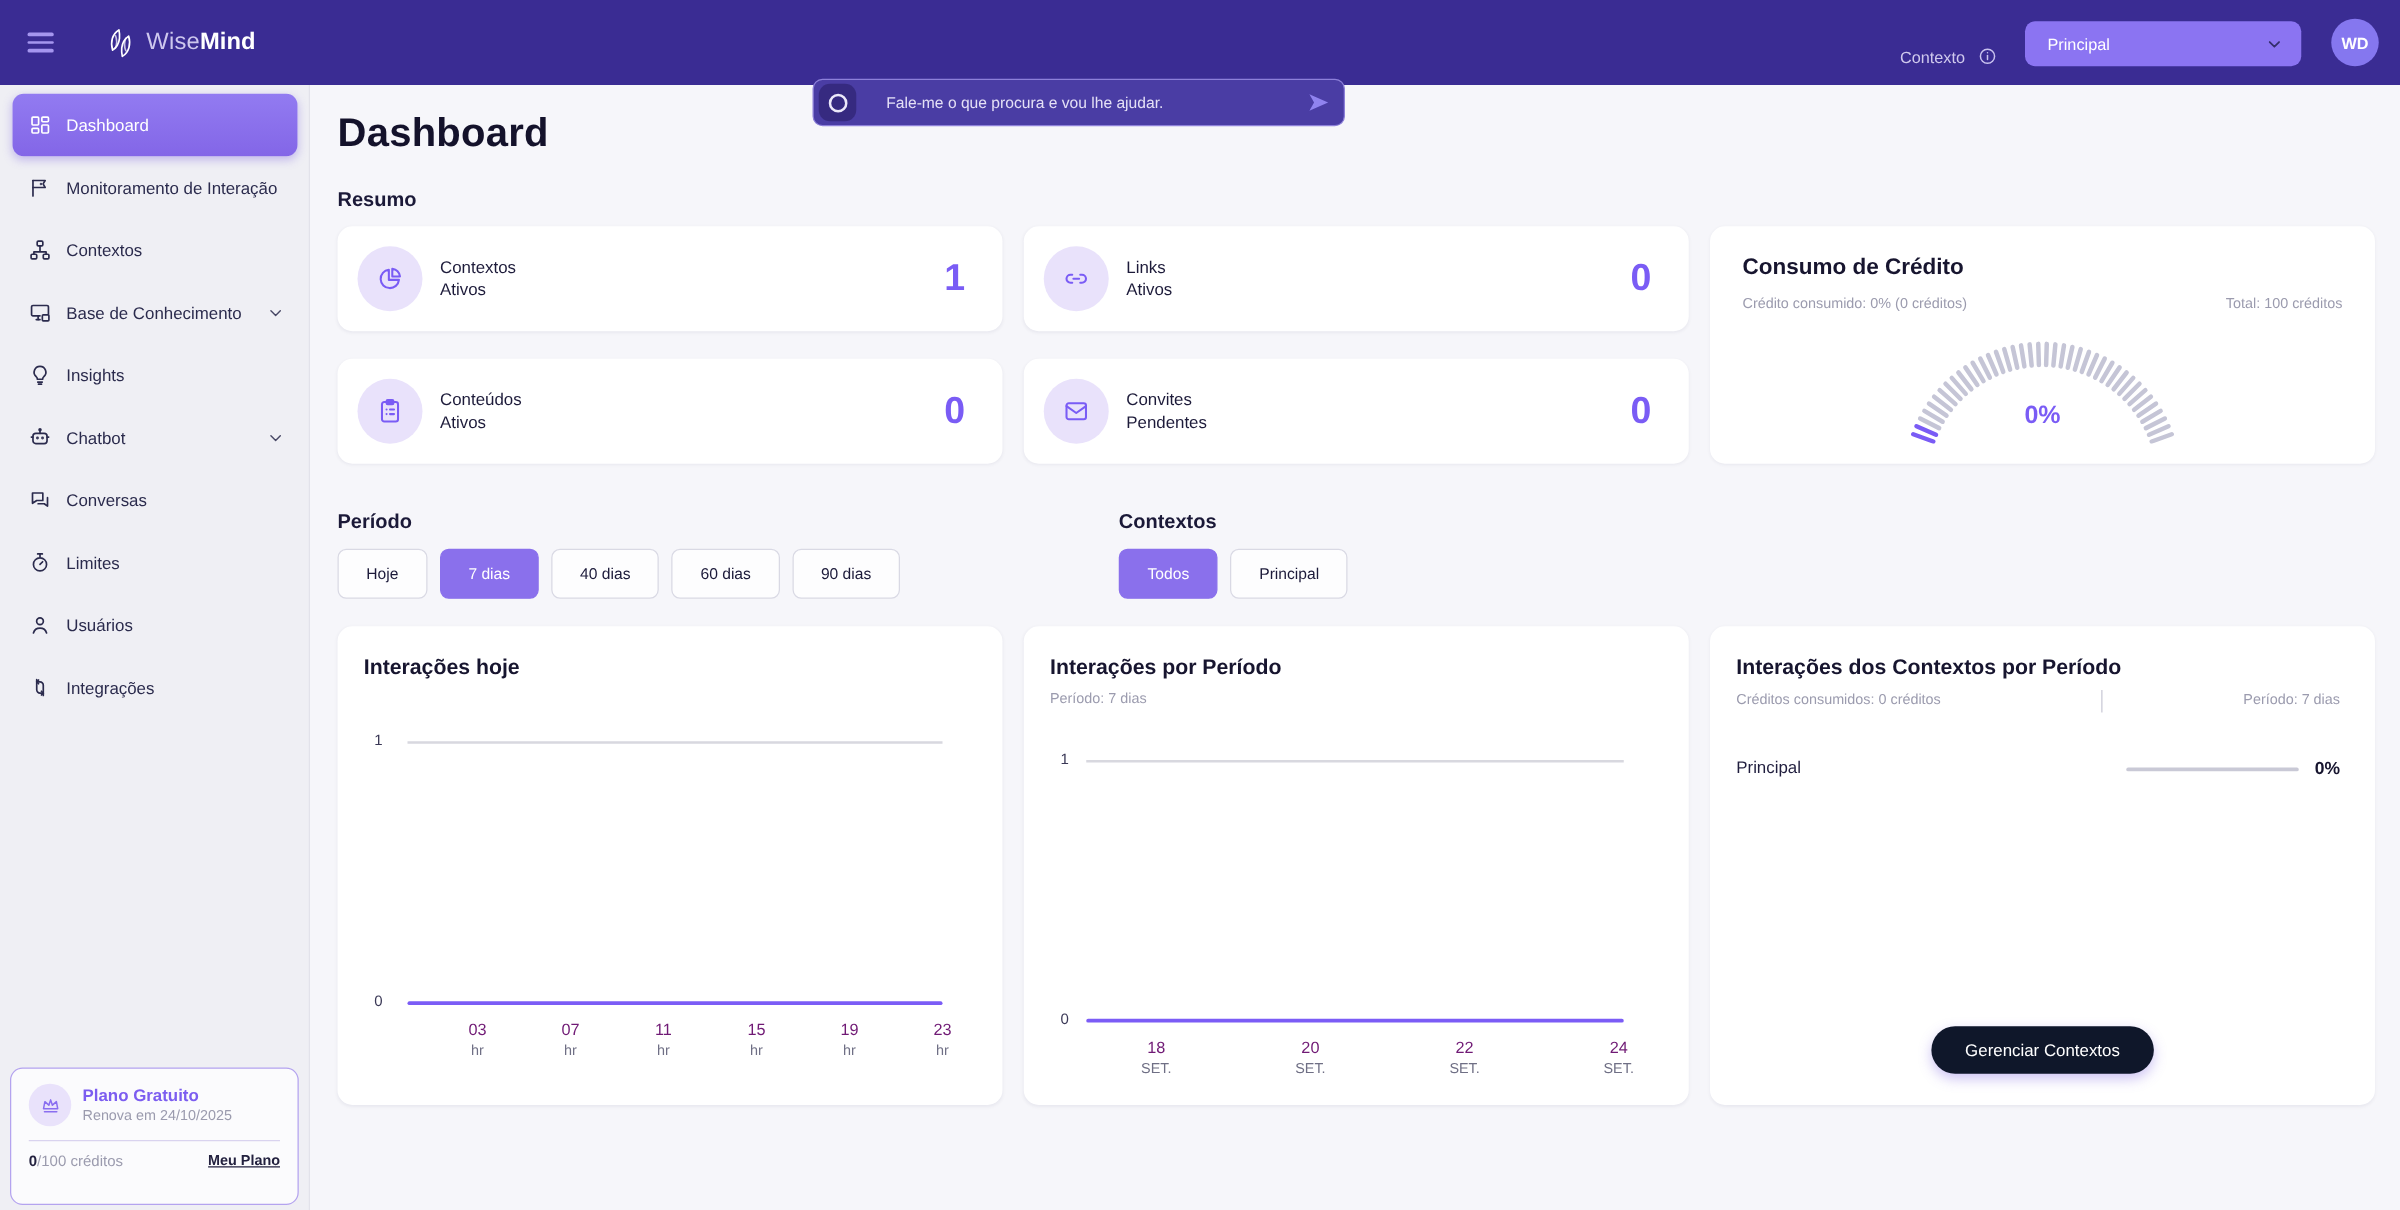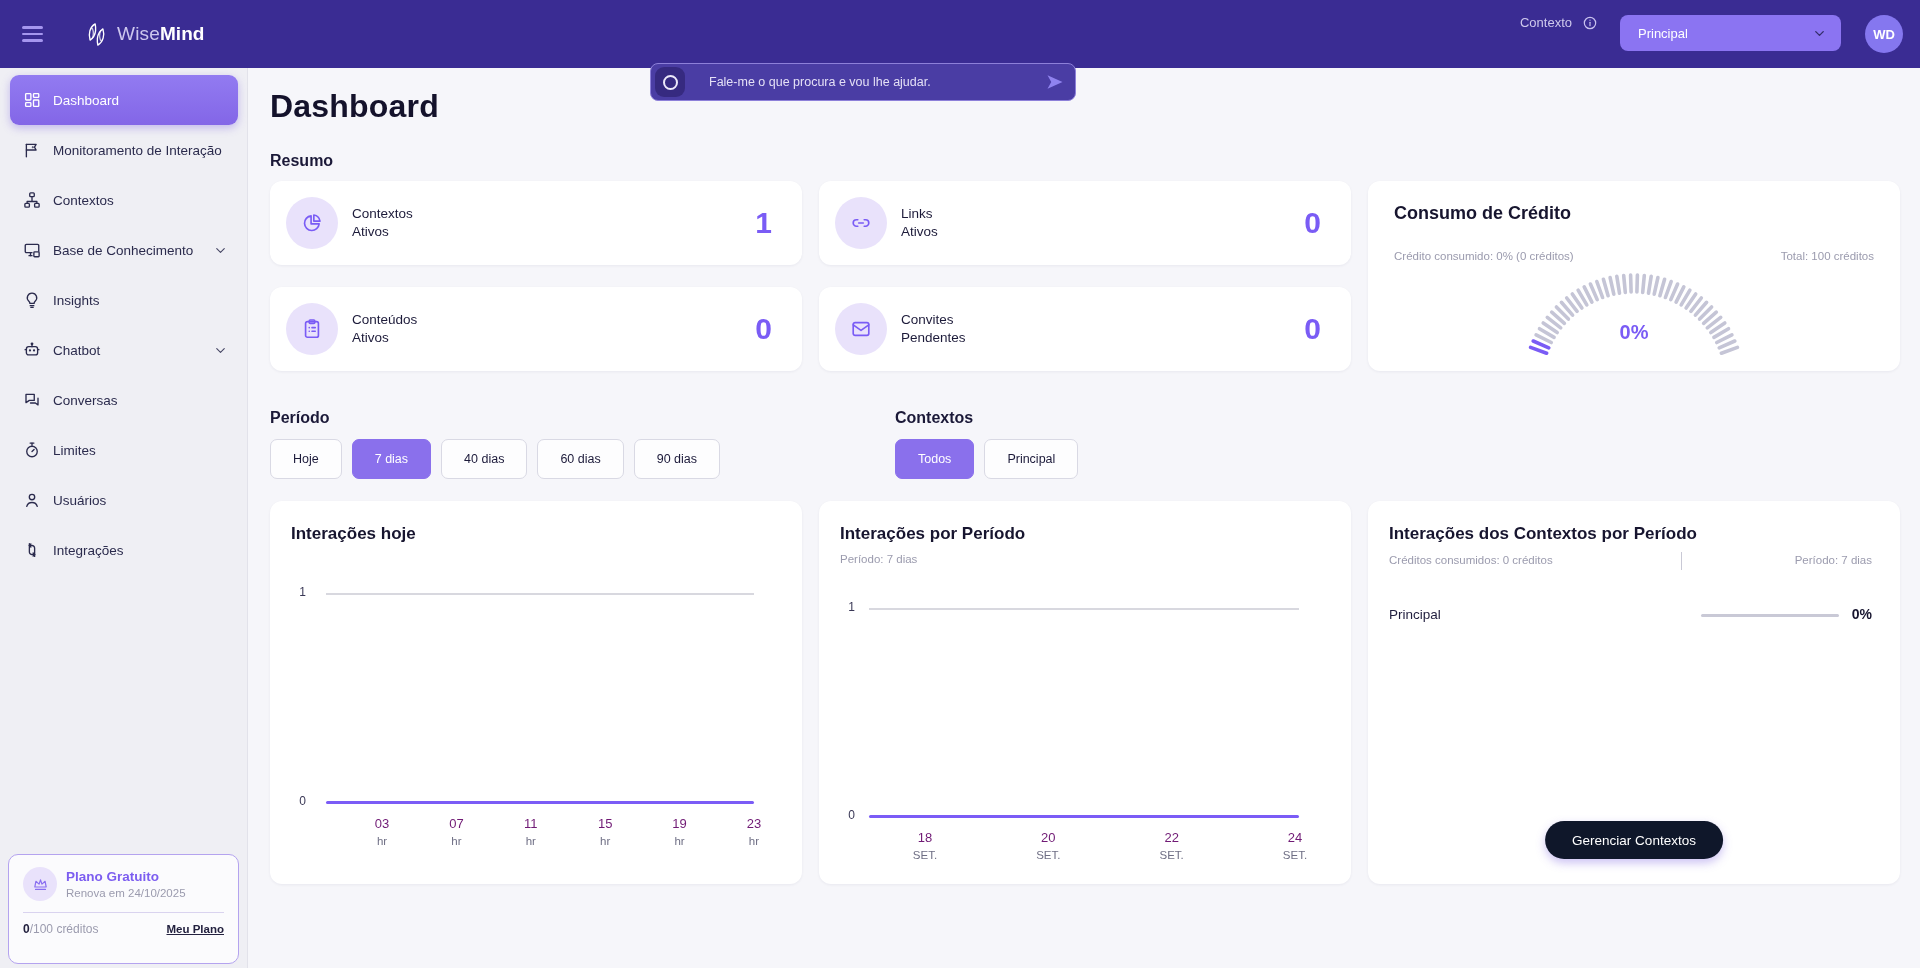--- a/index.html
+++ b/index.html
@@ -23,21 +23,21 @@
     background:#4a3da4; border:1px solid #8d80d9; border-radius:8px;
     display:flex; align-items:center; padding:0 10px 0 4px;margin-top:48px;}
   .orb{ width:30px; height:30px; border-radius:9px; background:rgba(18,10,64,.35);
     display:flex; align-items:center; justify-content:center; flex:0 0 auto;}
   .orb i{ width:15px; height:15px; border:2.2px solid #ece9fa; border-radius:50%; display:block;}
   .assistant input{ flex:1; background:transparent; border:none; outline:none;
     color:#eceafb; font-size:12.5px; margin-left:24px; font-family:inherit;}
   .assistant input::placeholder{ color:#e4e0f6; opacity:1;}
   .send-btn{ background:none; border:none; cursor:pointer; display:flex; align-items:center;}
   .send-btn svg{ width:20px; height:20px; fill:#9083ef;}
-  .top-right{ margin-left:auto; display:flex; align-items:flex-start; margin-right:17px;}
+  .top-right{ margin-left:auto; display:flex; align-items:flex-end; margin-right:17px;}
   .ctx-label{ color:#cfc9ed; font-size:13px;}
   .info-ic{ margin-left:10px; display:flex; cursor:pointer;}
   .info-ic svg{ width:16px; height:16px; stroke:#c9c2ef;}
   .ctx-select{ margin-left:22px; width:221px; height:36px; background:#8b74f2; border:none;
     border-radius:8px; display:flex; align-items:center; padding:0 14px 0 18px;
     color:#fff; font-size:13px; cursor:pointer;}
   .ctx-select svg{ margin-left:auto; width:15px; height:15px; stroke:#342e6b; stroke-width:2.2;}
   .avatar{ margin-left:24px; width:38px; height:38px; border-radius:50%; background:#8577ef;
     color:#fff; font-size:13px; font-weight:700; display:flex; align-items:center;
     justify-content:center; cursor:pointer;}
@@ -78,21 +78,21 @@
   .summary-grid{ display:grid; grid-template-columns:1fr 1fr 1fr; gap:22px 17px; grid-auto-rows:84px;}
   .stat-card{ display:flex; align-items:center; padding:0 30px 0 16px;}
   .stat-icon{ width:52px; height:52px; border-radius:50%; background:#e9e2fb;
     display:flex; align-items:center; justify-content:center; flex:0 0 auto;}
   .stat-icon svg{ width:22px; height:22px; stroke:#7a5cf5;}
   .stat-label{ margin-left:14px; font-size:13.5px; color:#1d1b3a; line-height:1.35;}
   .stat-value{ margin-left:auto; font-size:30px; font-weight:700; color:#7a5cf5;}
   .gauge-card{ grid-column:3; grid-row:1 / span 2; position:relative; padding:0;}
   .gauge-card h3{ position:absolute; top:22px; left:26px; font-size:18px; font-weight:700; color:#17152f;}
   .note-row{ position:absolute; top:56px; left:26px; right:26px; display:flex;
-    justify-content:space-between; font-size:11.5px; color:#9b9bae;margin-top:13px;}
+    justify-content:space-between; font-size:11.5px; color:#9b9bae;}
   .gauge-svg{ position:absolute; left:50%; transform:translateX(-50%); top:88px; width:240px; height:86px;}
   .gauge-value{ position:absolute; top:140px; left:0; right:0; text-align:center;
     font-size:20px; font-weight:700; color:#7a5cf5;}
 
   
   .filters-row{ display:flex; margin-top:38px; align-items:flex-start;}
   .filter-h{ margin-bottom:12px;}
   .btn-row{ display:flex; gap:10px;}
   .filter-btn{ height:40px; padding:0 22px; background:#fdfdfe; border:1px solid #d9d9e4;
     border-radius:7px; font-size:12.5px; color:#1c1a3a; cursor:pointer; font-family:inherit;}

